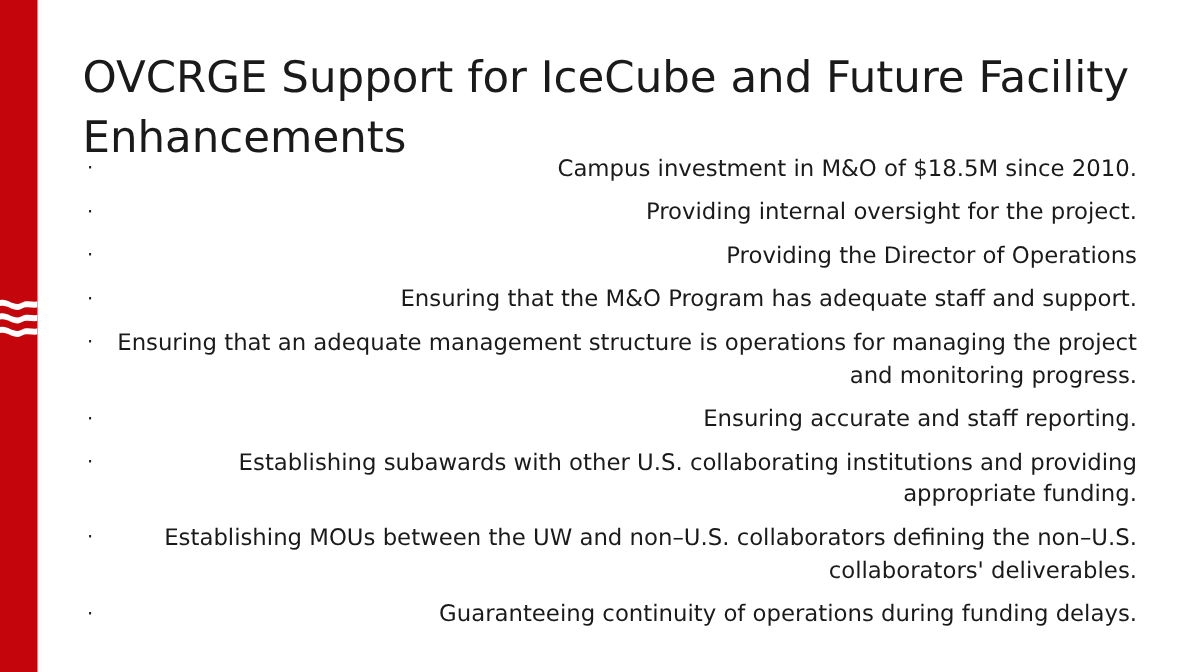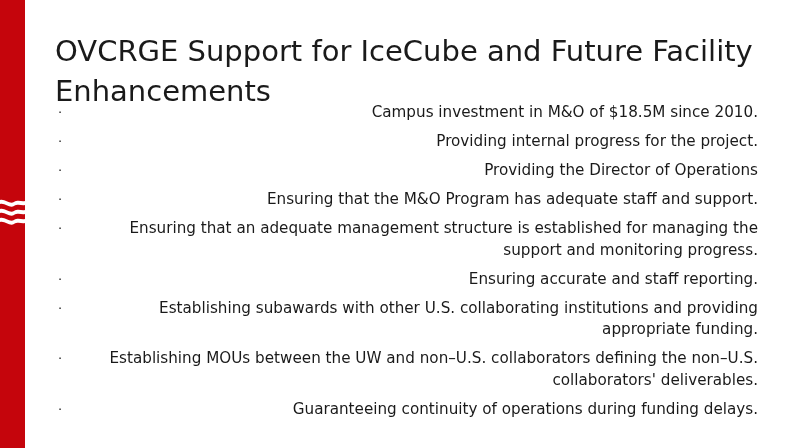--- a/index.html
+++ b/index.html
@@ -100,36 +100,36 @@
 
   <div id="bullets">
 
     <div class="bullet-row">
       <span class="bullet-mark">·</span>
       <span class="bullet-text">Campus investment in M&amp;O of $18.5M since 2010.</span>
     </div>
 
     <div class="bullet-row">
       <span class="bullet-mark">·</span>
-      <span class="bullet-text">Providing internal progress for the project.</span>
+      <span class="bullet-text">Providing internal oversight for the project.</span>
     </div>
 
     <div class="bullet-row">
       <span class="bullet-mark">·</span>
       <span class="bullet-text">Providing the Director of Operations</span>
     </div>
 
     <div class="bullet-row">
       <span class="bullet-mark">·</span>
       <span class="bullet-text">Ensuring that the M&amp;O Program has adequate staff and support.</span>
     </div>
 
     <div class="bullet-row">
       <span class="bullet-mark">·</span>
-      <span class="bullet-text">Ensuring that an adequate management structure is established for managing the support and monitoring progress.</span>
+      <span class="bullet-text">Ensuring that an adequate management structure is operations for managing the project and monitoring progress.</span>
     </div>
 
     <div class="bullet-row">
       <span class="bullet-mark">·</span>
       <span class="bullet-text">Ensuring accurate and staff reporting.</span>
     </div>
 
     <div class="bullet-row">
       <span class="bullet-mark">·</span>
       <span class="bullet-text">Establishing subawards with other U.S. collaborating institutions and providing appropriate funding.</span>

